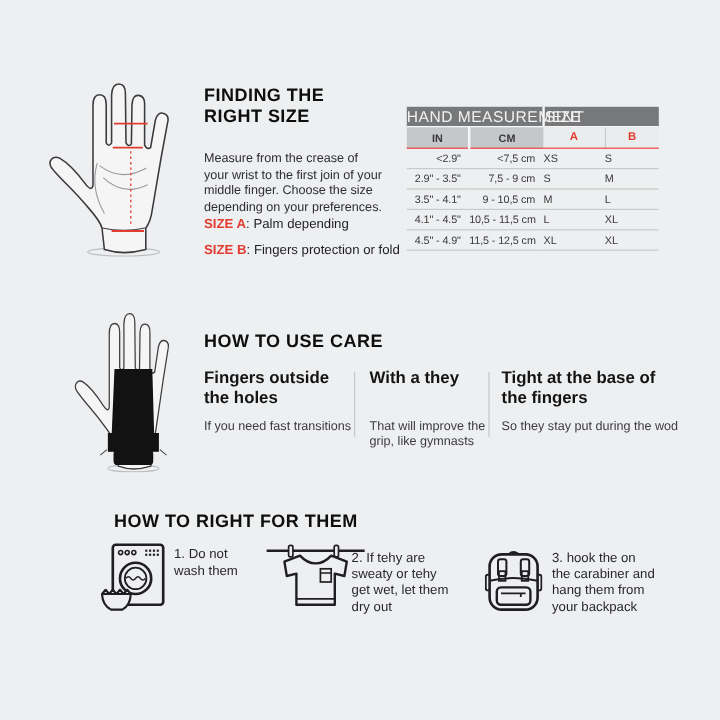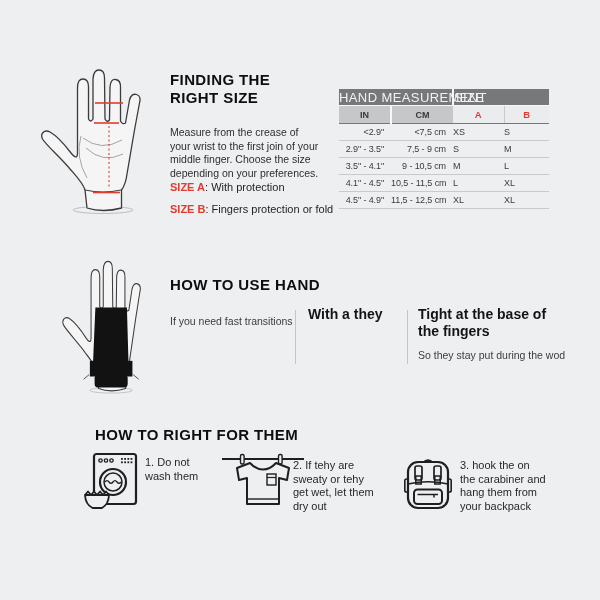--- a/index.html
+++ b/index.html
@@ -60,21 +60,21 @@
       <path d="M76,64 L76,126" stroke-width="1.1" stroke-dasharray="2,2.5"></path>
       <path d="M60,130.5 L87,130.5" stroke-width="1.6"></path>
     </g>
   </svg>
 
   <div class="abs h1" style="left:170px;top:71px;width:130px">FINDING THE RIGHT SIZE</div>
 
   <div class="abs desc" style="left:170px;top:126px">Measure from the crease of<br>your wrist to the first join of your<br>middle finger. Choose the size<br>depending on your preferences.</div>
 
   <div class="abs size-line" style="left:170px;top:181px">
-    <span class="red-label">SIZE A</span><span>: With protection</span>
+    <span class="red-label">SIZE A</span><span>: Palm depending</span>
   </div>
   <div class="abs size-line" style="left:170px;top:203px">
     <span class="red-label">SIZE B</span><span>: Fingers protection or fold</span>
   </div>
 
   <table class="size-table abs" style="left:339px;top:89px">
     <colgroup>
         <col style="width:52px">
         <col style="width:62px">
         <col style="width:51px">
@@ -135,28 +135,30 @@
              L96.5,38 Q98.5,31 103.5,32.5 Q108.5,34 106.5,41 L101.5,68
              C99.5,80 96,100 94,112 C93,120 90,126 88.5,128 L88.5,146 Q70,151 54,146 Z" fill="#f5f5f6" stroke="#3b3b3d" stroke-width="1.3" stroke-linejoin="round"></path>
     <g>
       <path d="M50,58 L90,58 L92,118 L47,118 Z" fill="#121212"></path>
       <rect x="43" y="116" width="54" height="17" fill="#121212"></rect>
       <rect x="49" y="131" width="42" height="14" rx="4" fill="#121212"></rect>
       <path d="M42,131 l-7,5 M98,131 l7,5" stroke="#3b3b3d" stroke-width="1" fill="none"></path>
     </g>
   </svg>
 
-  <div class="abs h1" style="left:170px;top:276px">HOW TO USE HAND</div>
+  <div class="abs h1" style="left:170px;top:276px">HOW TO USE CARE</div>
 
   <div class="abs" style="left:170px;top:306px;width:120px">
+    <div class="col-title">Fingers outside<br>the holes</div>
     <div class="col-text">If you need fast transitions</div>
   </div>
   <div class="v-divider" style="left:295px;top:310px"></div>
   <div class="abs" style="left:308px;top:306px;width:95px">
     <div class="col-title">With a they</div>
+    <div class="col-text">That will improve the<br>grip, like gymnasts</div>
   </div>
   <div class="v-divider" style="left:407px;top:310px"></div>
   <div class="abs" style="left:418px;top:306px;width:145px">
     <div class="col-title">Tight at the base of<br>the fingers</div>
     <div class="col-text">So they stay put during the wod</div>
   </div>
 
   <div class="abs h1" style="left:95px;top:426px">HOW TO RIGHT FOR THEM</div>
 
   <svg class="abs" style="left:84px;top:452px" width="56" height="60" viewBox="0 0 56 60">

